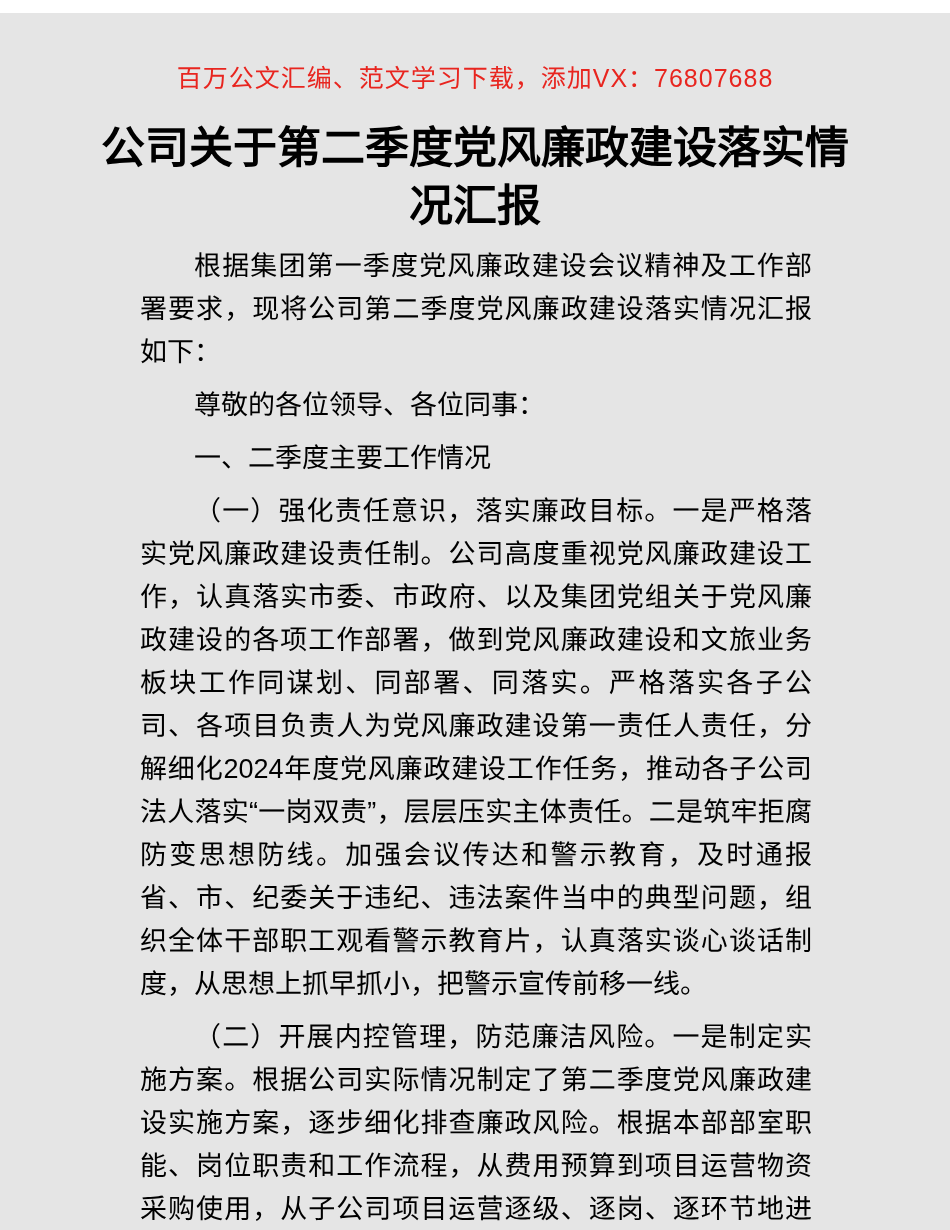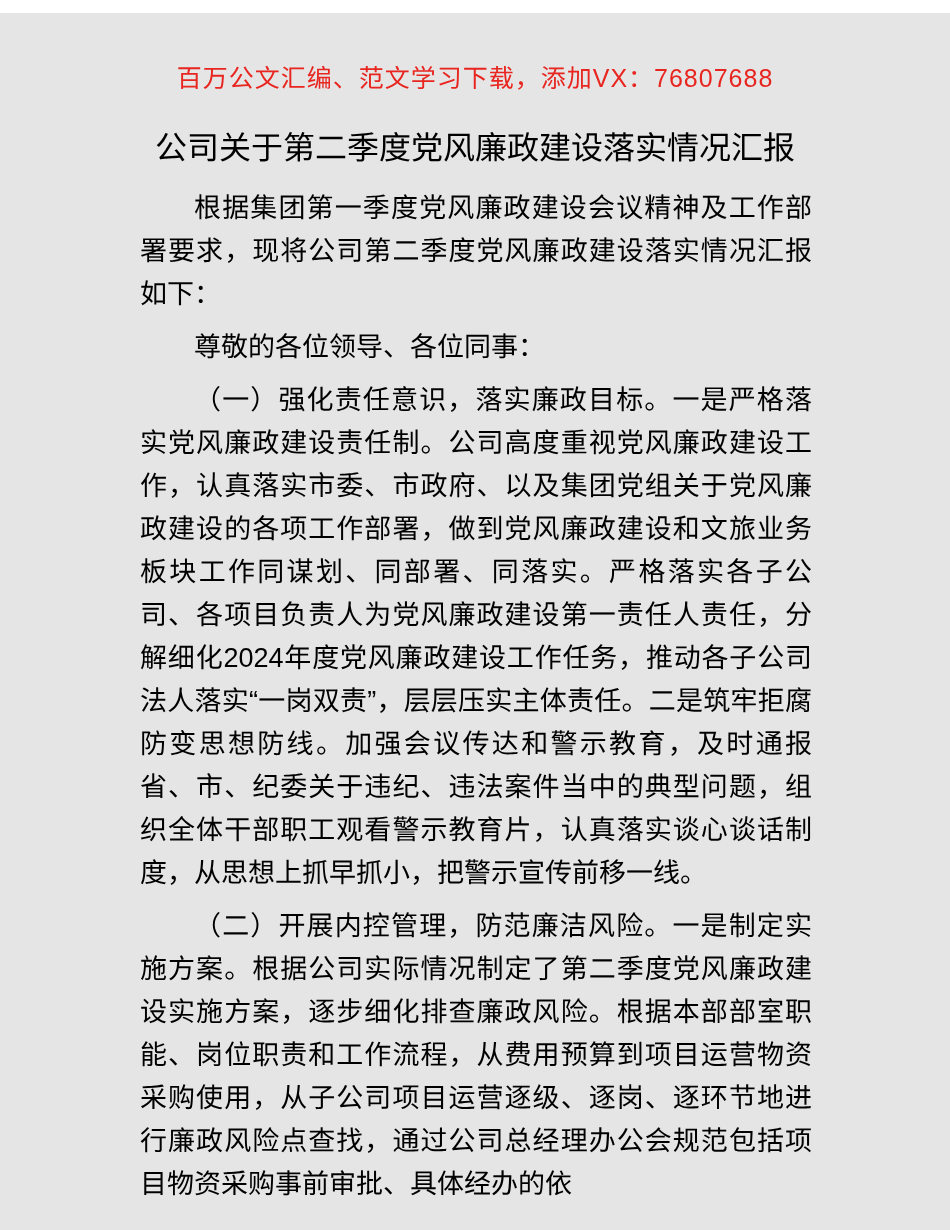--- a/index.html
+++ b/index.html
@@ -23,23 +23,23 @@
     text-align: center;
     font-size: 25px;
     line-height: 30px;
     color: #e8251f;
     letter-spacing: 1px;
     font-weight: 500;
   }
   .doc-title {
     margin: 26px 100px 0 100px;
     text-align: center;
-    font-size: 32px;
+    font-size: 44px;
     line-height: 58px;
-    font-weight: 400;
+    font-weight: 700;
     color: #000000;
   }
   .doc-body {
     margin: 10px 138px 0 140px;
     font-size: 27px;
     line-height: 43px;
     text-align: justify;
     text-justify: inter-ideograph;
     color: #000000;
   }
@@ -56,16 +56,17 @@
 <body>
 
 <div class="page">
   <div class="promo-banner">百万公文汇编、范文学习下载，添加VX：76807688</div>
 
   <h1 class="doc-title">公司关于第二季度党风廉政建设落实情况汇报</h1>
 
   <div class="doc-body">
     <p>根据集团第一季度党风廉政建设会议精神及工作部署要求，现将公司第二季度党风廉政建设落实情况汇报如下：</p>
     <p>尊敬的各位领导、各位同事：</p>
+    <p>一、二季度主要工作情况</p>
     <p>（一）强化责任意识，落实廉政目标。一是严格落实党风廉政建设责任制。公司高度重视党风廉政建设工作，认真落实市委、市政府、以及集团党组关于党风廉政建设的各项工作部署，做到党风廉政建设和文旅业务板块工作同谋划、同部署、同落实。严格落实各子公司、各项目负责人为党风廉政建设第一责任人责任，分解细化2024年度党风廉政建设工作任务，推动各子公司法人落实“一岗双责”，层层压实主体责任。二是筑牢拒腐防变思想防线。加强会议传达和警示教育，及时通报省、市、纪委关于违纪、违法案件当中的典型问题，组织全体干部职工观看警示教育片，认真落实谈心谈话制度，从思想上抓早抓小，把警示宣传前移一线。</p>
     <p>（二）开展内控管理，防范廉洁风险。一是制定实施方案。根据公司实际情况制定了第二季度党风廉政建设实施方案，逐步细化排查廉政风险。根据本部部室职能、岗位职责和工作流程，从费用预算到项目运营物资采购使用，从子公司项目运营逐级、逐岗、逐环节地进行廉政风险点查找，通过公司总经理办公会规范包括项目物资采购事前审批、具体经办的依</p>
   </div>
 </div>
 
 </body></html>

